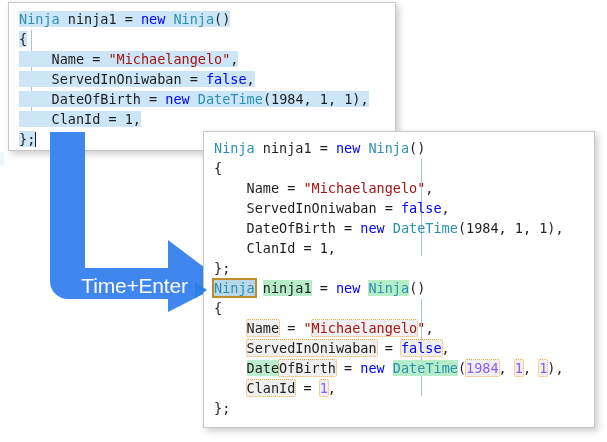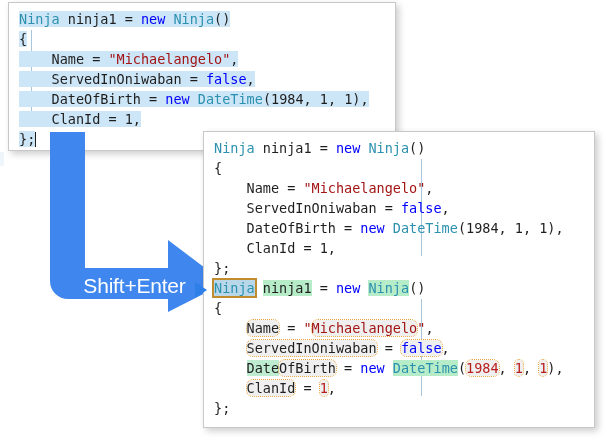--- a/index.html
+++ b/index.html
@@ -64,42 +64,42 @@
   }
   #guide-before { left: 22px; top: 27px; height: 97px; }
   #guide-after-1 { left: 217px; top: 27px; height: 97px; }
   #guide-after-2 { left: 217px; top: 167px; height: 97px; }
 
   
   .t-type   { color: #2b91af; }       
   .t-kw     { color: #0000ff; }       
   .t-str    { color: #a31515; }       
   .t-plain  { color: #1e1e1e; }
-  .t-num    { color: #b91c1c; }
+  .t-num    { color: #8b5cf6; }
   .t-punc   { color: #1e1e1e; }
 
   
   .sel { background: #cde6f7; }
 
   
   .caret {
     display: inline-block;
     width: 1px;
     height: 15px;
     background: #1e1e1e;
     vertical-align: -3px;
     margin-left: 0px;
   }
 
   
   .fld {
     background: #efefef;
     outline: 1px dotted #e8a33d;
     outline-offset: 0px;
-    border-radius: 6px;
+    border-radius: 1px;
   }
   .fld-active {
     background: #b8d8ea;
     outline: 2px solid #c08c2e;
     outline-offset: 0px;
   }
   .hl-green { background: #b6ecc8; margin-top: 32px; }
   .hl-green-soft { background: #bdecd0; }
 
   
@@ -168,21 +168,21 @@
                L 133 136
                L 133 108
                L 190 151
                L 133 180
                L 133 167
                L 33 167
                A 18 18 0 0 1 15 149
                Z" fill="#3f86ee"></path>
     </svg>
   </div>
-  <div id="arrow-label">Shift+Enter</div>
+  <div id="arrow-label">Time+Enter</div>
 
   <div class="panel" id="panel-after">
     <div class="guide" id="guide-after-1"></div>
     <div class="guide" id="guide-after-2"></div>
     <div class="code" id="code-after"><div class="line"><span><span class="t-type">Ninja</span><span class="t-plain"> ninja1 = </span><span class="t-kw">new</span><span class="t-plain"> </span><span class="t-type">Ninja</span><span class="t-punc">()</span></span></div><div class="line"><span><span class="t-punc">{</span></span></div><div class="line"><span><span class="t-plain">    Name = </span><span class="t-str">"Michaelangelo"</span><span class="t-punc">,</span></span></div><div class="line"><span><span class="t-plain">    ServedInOniwaban = </span><span class="t-kw">false</span><span class="t-punc">,</span></span></div><div class="line"><span><span class="t-plain">    DateOfBirth = </span><span class="t-kw">new</span><span class="t-plain"> </span><span class="t-type">DateTime</span><span class="t-punc">(1984, 1, 1),</span></span></div><div class="line"><span><span class="t-plain">    ClanId = 1,</span></span></div><div class="line"><span><span class="t-punc">};</span></span></div><div class="line"><span><span class="t-type fld-active">Ninja</span><span class="t-plain"> </span><span class="t-plain hl-green">ninja1</span><span class="t-plain"> = </span><span class="t-kw">new</span><span class="t-plain"> </span><span class="t-type hl-green">Ninja</span><span class="t-punc">()</span></span></div><div class="line"><span><span class="t-punc">{</span></span></div><div class="line"><span><span class="t-plain">    </span><span class="t-plain fld">Name</span><span class="t-plain"> = </span><span class="t-str">"</span><span class="t-str fld">Michaelangelo</span><span class="t-str">"</span><span class="t-punc">,</span></span></div><div class="line"><span><span class="t-plain">    </span><span class="t-plain fld">ServedInOniwaban</span><span class="t-plain"> = </span><span class="t-kw fld">false</span><span class="t-punc">,</span></span></div><div class="line"><span><span class="t-plain">    </span><span class="t-plain hl-green-soft">Date</span><span class="t-plain fld">OfBirth</span><span class="t-plain"> = </span><span class="t-kw">new</span><span class="t-plain"> </span><span class="t-type hl-green">Date</span><span class="t-type hl-green">Time</span><span class="t-punc">(</span><span class="t-num fld">1984</span><span class="t-punc">, </span><span class="t-num fld">1</span><span class="t-punc">, </span><span class="t-num fld">1</span><span class="t-punc">),</span></span></div><div class="line"><span><span class="t-plain">    </span><span class="t-plain fld">ClanId</span><span class="t-plain"> = </span><span class="t-num fld">1</span><span class="t-punc">,</span></span></div><div class="line"><span><span class="t-punc">};</span></span></div></div>
   </div>
 
   <div id="snippet-marker"></div>
 
 </div>

